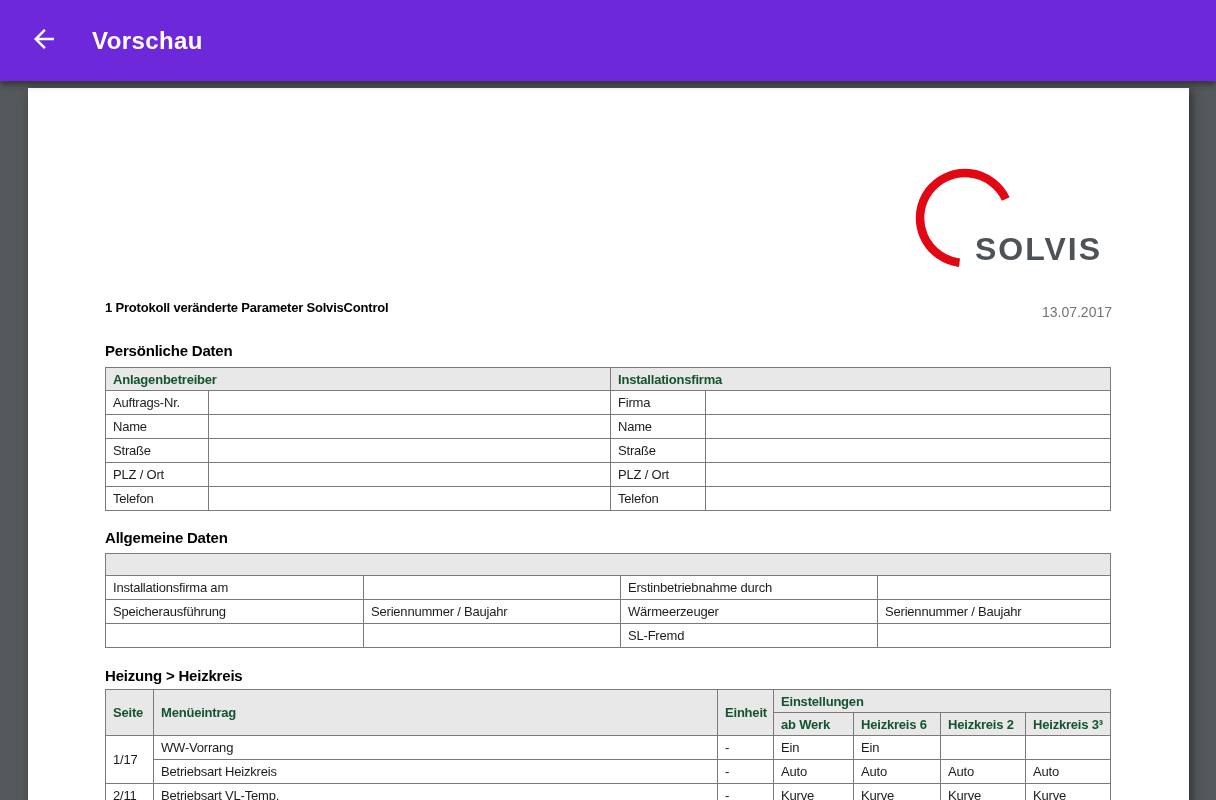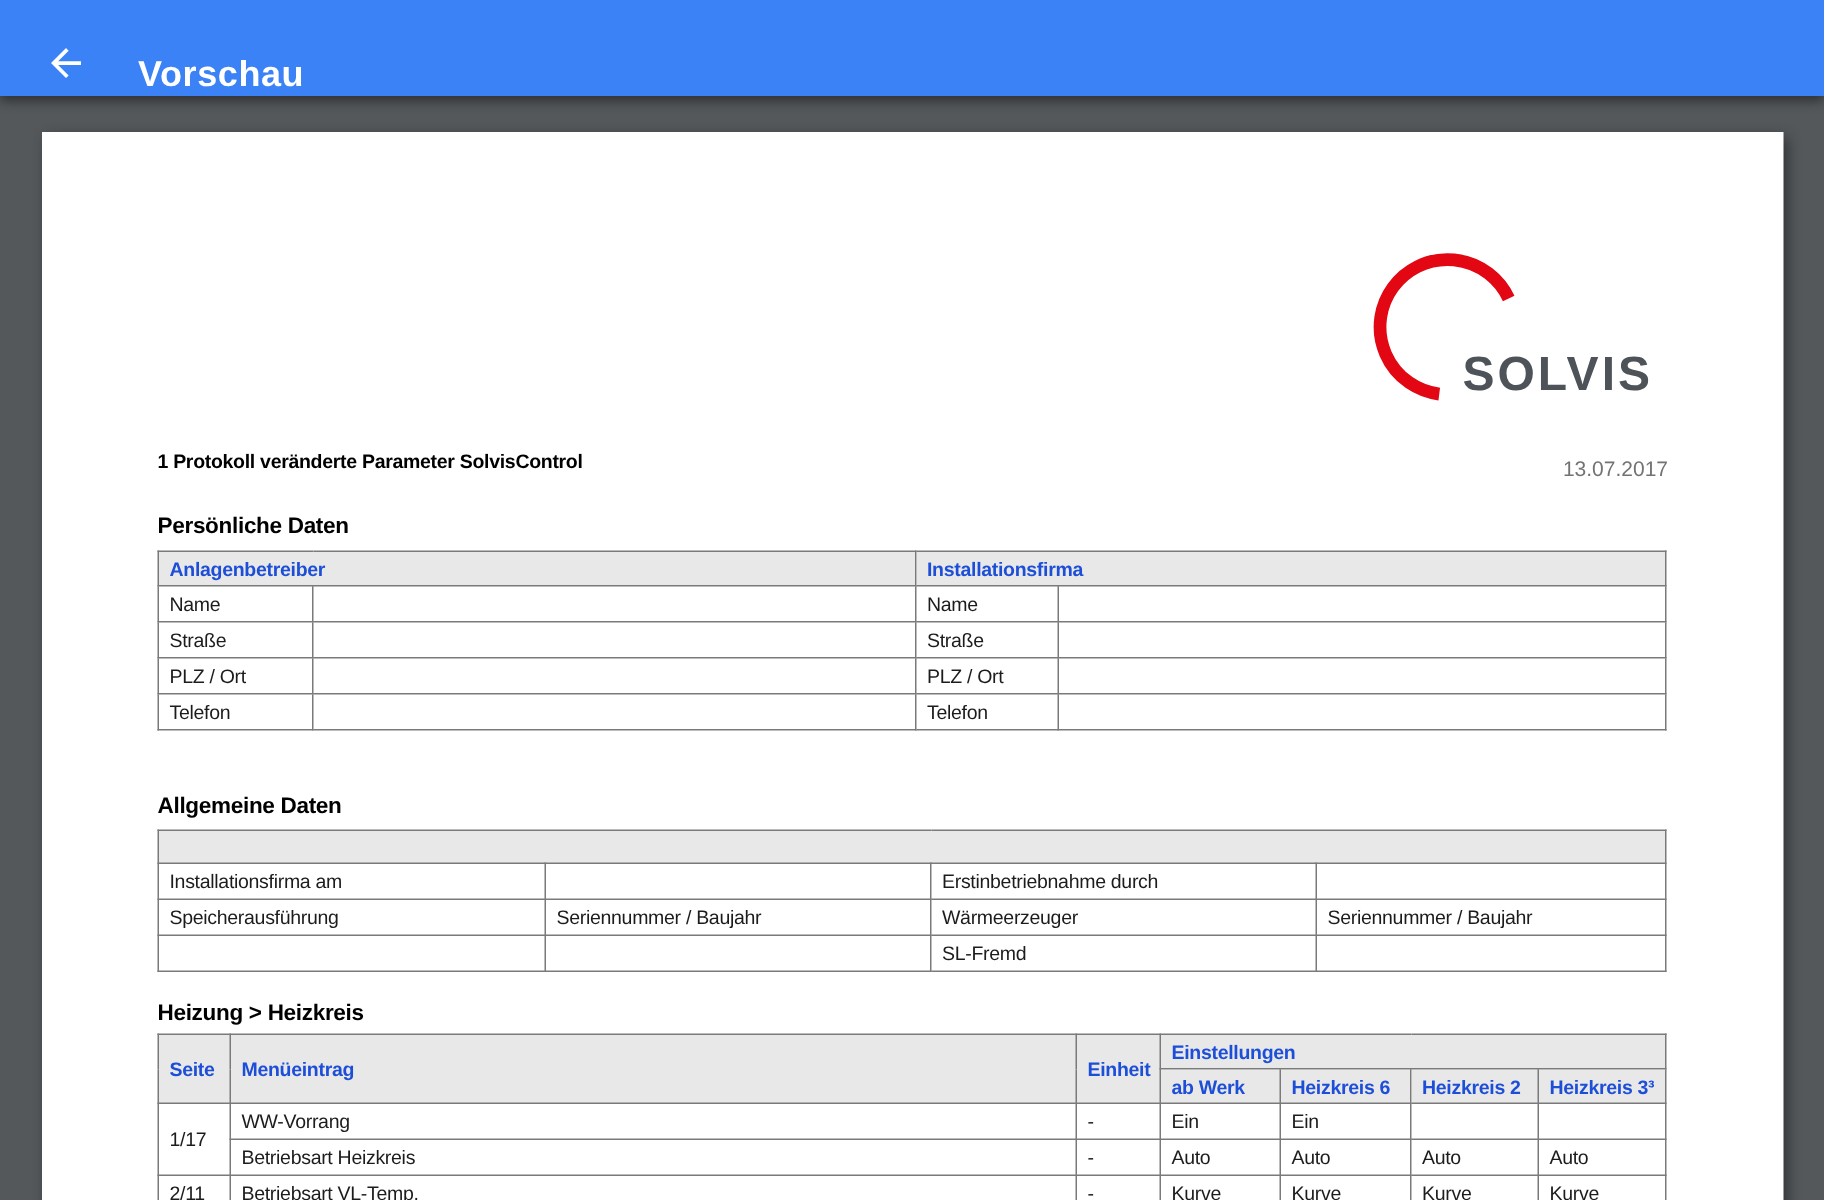--- a/index.html
+++ b/index.html
@@ -8,23 +8,23 @@
     width: 1216px; height: 800px;
     background: #54585B;
     overflow: hidden;
     position: relative;
     font-family: "Liberation Sans", sans-serif;
   }
 
   
   .appbar {
     position: absolute; top: 0; left: 0;
-    width: 1216px; height: 64px;
-    background: #3b82f6;
-    display: flex; align-items: flex-end;
+    width: 1216px; height: 81px;
+    background: #6d28d9;
+    display: flex; align-items: center;
     box-shadow: 0 3px 7px rgba(0,0,0,0.45);
     z-index: 10;
   }
   .back-btn {
     margin-left: 24px;
     width: 40px; height: 40px;
     display: flex; align-items: center; justify-content: center;
     cursor: pointer;
   }
   .appbar-title {
@@ -87,21 +87,21 @@
     vertical-align: middle;
     color: #1c1c1c;
     font-weight: normal;
     letter-spacing: -0.2px;
     white-space: nowrap;
     overflow: hidden;
   }
   .doc-table th {
     font-weight: bold;
     background: #E8E8E8;
-    color: #1d4ed8;
+    color: #14532d;
   }
   #t-personal { top: 279px; }
   #t-general  { top: 465px; }
   #t-heiz     { top: 601px; }
   tr.h23 { height: 23px; }
   tr.h24 { height: 24px; }
   tr.h22 { height: 22px; }
 </style>
 </head>
 <body>
@@ -135,20 +135,26 @@
     <colgroup>
         <col style="width:103px">
         <col style="width:402px">
         <col style="width:95px">
         <col style="width:405px">
       </colgroup>
     <tbody>
         <tr class="h23">
       <th colspan="2">Anlagenbetreiber</th>
       <th colspan="2">Installationsfirma</th>
+    </tr>
+    <tr class="h24">
+      <td>Auftrags-Nr.</td>
+      <td></td>
+      <td>Firma</td>
+      <td></td>
     </tr>
     <tr class="h24">
       <td>Name</td>
       <td></td>
       <td>Name</td>
       <td></td>
     </tr>
     <tr class="h24">
       <td>Straße</td>
       <td></td>

